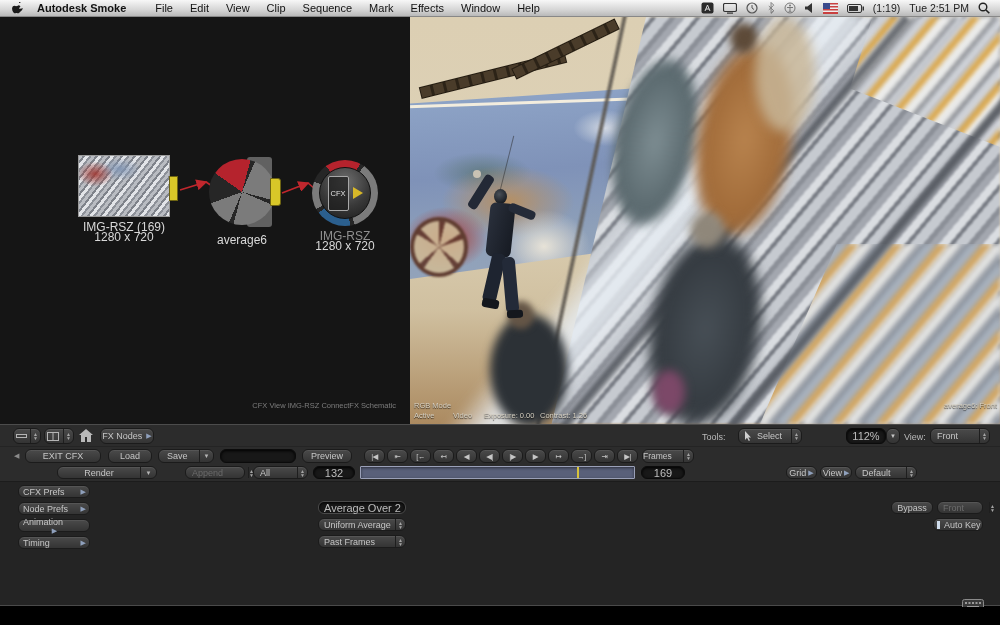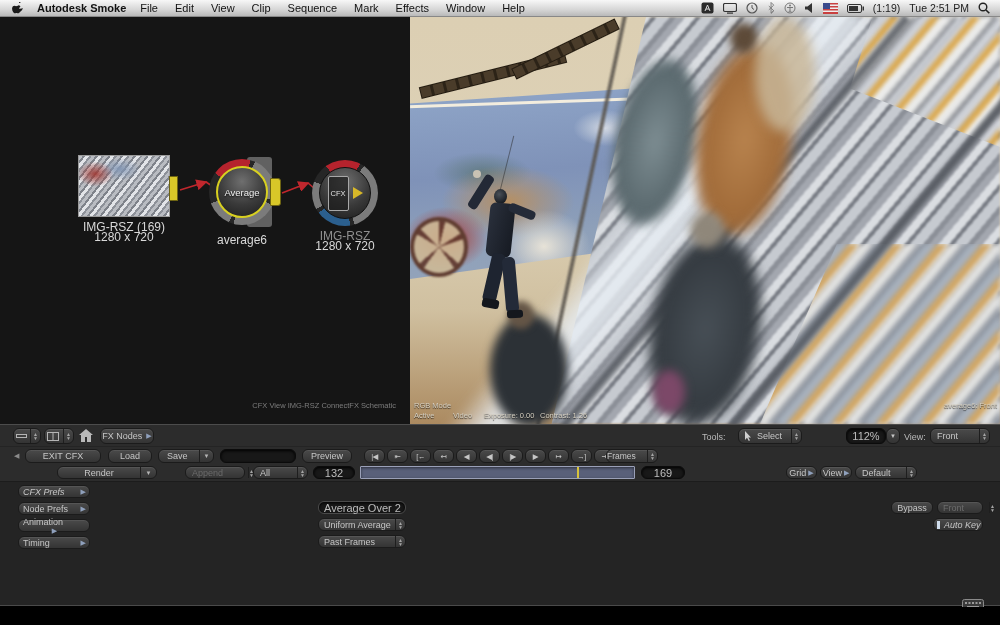--- a/index.html
+++ b/index.html
@@ -5,21 +5,21 @@
   html,body{margin:0;padding:0;background:#000;}
   *{box-sizing:border-box;font-family:"Liberation Sans",sans-serif;}
   .screen{position:relative;width:1000px;height:625px;background:#000;overflow:hidden;}
   .abs{position:absolute;}
 
   
   .menubar{position:absolute;left:0;top:0;width:1000px;height:17px;
     background:linear-gradient(#f7f7f7,#d6d6d6 60%,#b9b9b9);
     border-bottom:1px solid #888;display:flex;align-items:center;font-size:11px;color:#111;}
   .menubar .apple{margin:0 14px 0 12px;display:flex;align-items:center;}
-  .menubar .app{font-weight:bold;margin-right:14px;}
+  .menubar .app{font-weight:bold;margin-right:29px;}
   .menubar .menu{margin-right:17px;cursor:default;}
   .tray{margin-left:auto;display:flex;align-items:center;gap:9px;padding-right:10px;}
   .tray svg{display:block;}
   .tray .txt{font-size:10.5px;color:#222;}
 
   
   .viewport{position:absolute;left:0;top:17px;width:1000px;height:407px;background:#141414;overflow:hidden;}
   .schematic{position:absolute;left:0;top:0;width:410px;height:407px;background:#151515;}
   .caption{position:absolute;right:14px;bottom:14px;color:#7d7d7d;font-size:7.5px;}
 
@@ -188,23 +188,20 @@
       </svg>
 
       <div class="thumb"></div>
       <div class="thumb-tab"></div>
       <div class="nlabel" style="left:124px;top:203px;">IMG-RSZ (169)</div>
       <div class="nlabel" style="left:124px;top:213px;">1280 x 720</div>
 
       <div class="plate" style="left:247px;top:140px;width:25px;height:70px;"></div>
       <div class="ring" style="left:209px;top:142px;width:66px;height:66px;
         background:conic-gradient(from -55deg,#b5232d 0deg 70deg,#262626 70deg 78deg,#7b7b7b 78deg 160deg,#262626 160deg 168deg,#7b7b7b 168deg 250deg,#262626 250deg 258deg,#7b7b7b 258deg 305deg,#262626 305deg 360deg);"></div>
-      <div class="sphere avg-sphere" style="left:216px;top:149px;width:52px;height:52px;">
-        <span>Average</span>
-      </div>
       <div class="out-tab" style="left:270px;top:161px;"></div>
       <div class="nlabel" style="left:242px;top:216px;">average6</div>
 
       <div class="ring" style="left:312px;top:143px;width:66px;height:66px;
         background:conic-gradient(from -35deg,#b5232d 0deg 62deg,#262626 62deg 70deg,#7b7b7b 70deg 198deg,#262626 198deg 206deg,#2b5f8e 206deg 268deg,#262626 268deg 276deg,#7b7b7b 276deg 325deg,#262626 325deg 360deg);"></div>
       <div class="sphere" style="left:319px;top:150px;width:52px;height:52px;border:1px solid #111;">
         <span class="cfx-box">CFX</span>
         <span class="cfx-play"></span>
       </div>
       <div class="nlabel dim" style="left:345px;top:212px;">IMG-RSZ</div>
@@ -363,21 +360,21 @@
     <div class="btn tbtn" style="left:571px;top:2px;width:21px;height:14px;">
         <span>→]</span>
       </div>
     <div class="btn tbtn" style="left:594px;top:2px;width:21px;height:14px;">
         <span>⇥</span>
       </div>
     <div class="btn tbtn" style="left:617px;top:2px;width:21px;height:14px;">
         <span>▶|</span>
       </div>
 
-    <div class="btn" style="left:606px;top:2px;width:52px;height:14px;">
+    <div class="btn" style="left:642px;top:2px;width:52px;height:14px;">
       <span style="font-size:8.5px;">Frames</span>
       <span class="stp">
           <span>▲</span>
           <span>▼</span>
         </span>
     </div>
   </div>
 
   <div class="row r3">
     <div class="btn" style="left:57px;top:2px;width:100px;height:13px;">
@@ -419,21 +416,21 @@
       <span>Default</span>
       <span class="stp">
           <span>▲</span>
           <span>▼</span>
         </span>
     </div>
   </div>
 
   <div class="panel">
     <div class="btn" style="left:18px;top:3px;width:72px;height:13px;">
-      <span style="margin-right:auto;margin-left:4px;font-style:italic;">CFX Prefs</span>
+      <span style="margin-right:auto;margin-left:4px;">CFX Prefs</span>
       <span class="arrowR" style="margin-right:3px;">▶</span>
     </div>
     <div class="btn" style="left:18px;top:20px;width:72px;height:13px;">
       <span style="margin-right:auto;margin-left:4px;">Node Prefs</span>
       <span class="arrowR" style="margin-right:3px;">▶</span>
     </div>
     <div class="btn" style="left:18px;top:37px;width:72px;height:13px;flex-direction:column;">
       <span style="margin-right:auto;margin-left:4px;">Animation</span>
       <span class="arrowR" style="margin-right:3px;">▶</span>
     </div>
@@ -463,21 +460,21 @@
     <div class="btn" style="left:891px;top:19px;width:42px;height:13px;">
       <span>Bypass</span>
     </div>
     <div class="btn dis" style="left:937px;top:19px;width:46px;height:13px;justify-content:flex-start;padding-left:5px;">
       <span>Front</span>
       <span class="stp">
           <span>▲</span>
           <span>▼</span>
         </span>
     </div>
-    <div class="btn" style="left:933px;top:36px;width:50px;height:13px;justify-content:flex-start;padding-left:3px;font-style:italic;">
+    <div class="btn" style="left:933px;top:36px;width:50px;height:13px;justify-content:flex-start;padding-left:3px;">
       <span class="indicator"></span>
       <span>Auto Key</span>
     </div>
 
     <svg class="abs" style="left:962px;bottom:-6px;" width="22" height="12">
         <rect x="0.5" y="0.5" width="21" height="11" rx="2" fill="#3a3a3a" stroke="#8a8a8a"></rect>
         <g fill="#9a9a9a">
           <rect x="3" y="3" width="2" height="2"></rect>
           <rect x="6.5" y="3" width="2" height="2"></rect>
           <rect x="10" y="3" width="2" height="2"></rect>

